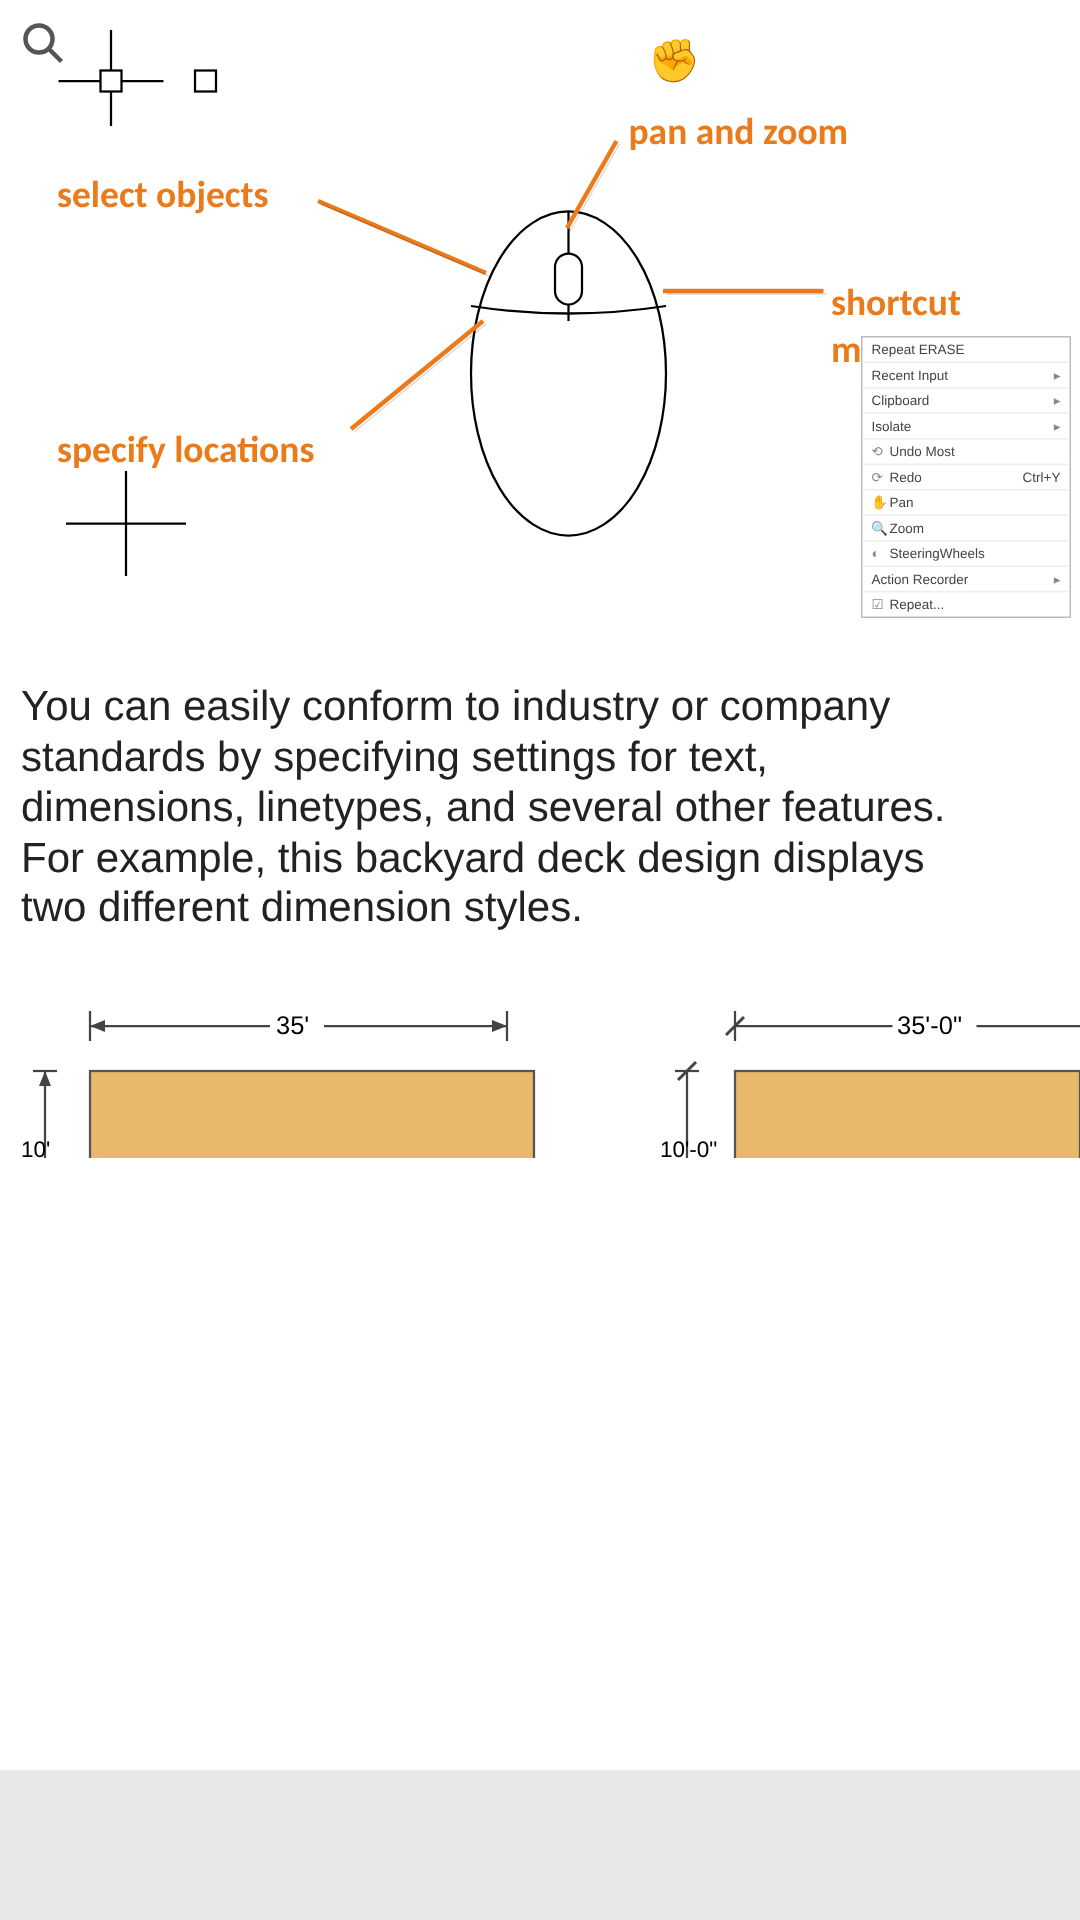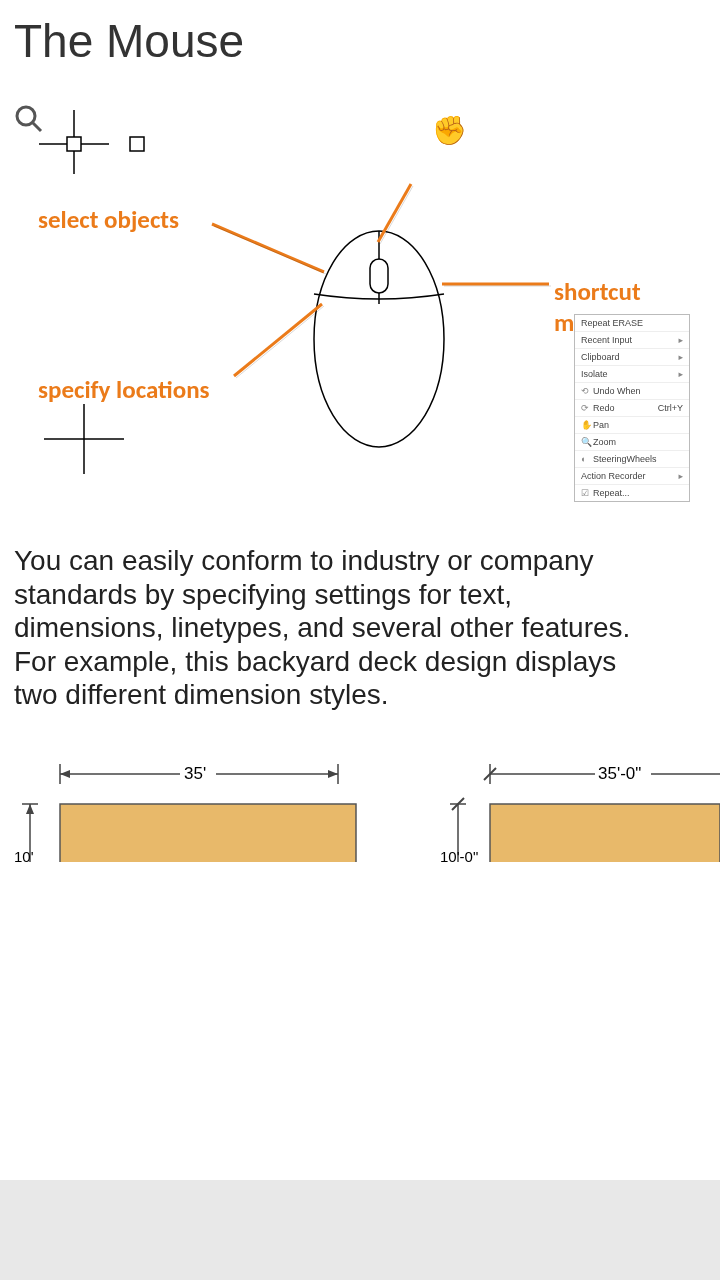--- a/index.html
+++ b/index.html
@@ -43,21 +43,21 @@
     color: #eb7b1a;
   }
   .pan  { top: 58px;  left: 405px; }
   .sel  { top: 100px; left: 24px; }
   .spec { top: 270px; left: 24px; }
   .sc   { top: 172px; left: 540px; }
 
   .menu {
     position: absolute;
     top: 210px; left: 560px;
-    width: 116px;
+    width: 140px;
     background: #fff;
     border: 1px solid #bbb;
     font-size: 9px;
     color: #444;
   }
   .menu .m {
     display:flex; justify-content:space-between;
     padding: 3px 6px;
     border-bottom: 1px solid #eee;
   }
@@ -81,21 +81,20 @@
     background:#e8e8e8;
   }
   .hand{position:absolute;top:10px;left:418px;font-size:28px;}
   .magn{position:absolute;top:12px;left:510px;}
 </style>
 </head>
 <body>
 
 <div class="page">
 
-  <h1>The Mouse</h1>
 
 
   <div class="dia-wrap">
 
     <span class="hand">✊</span>
 
     <svg class="magn" width="30" height="30">
       <circle cx="12" cy="12" r="9" fill="none" stroke="#555" stroke-width="3"></circle>
       <line x1="19" y1="19" x2="27" y2="27" stroke="#555" stroke-width="3"></line>
     </svg>
@@ -125,20 +124,21 @@
       <line x1="310" y1="168" x2="198" y2="120" stroke="#eb7b1a" stroke-width="3"></line>
       <line x1="312" y1="170" x2="200" y2="122" stroke="#000" stroke-width="1" opacity="0.15"></line>
 
       <line x1="308" y1="200" x2="220" y2="272" stroke="#eb7b1a" stroke-width="3"></line>
       <line x1="310" y1="202" x2="222" y2="274" stroke="#000" stroke-width="1" opacity="0.15"></line>
 
       <line x1="428" y1="180" x2="535" y2="180" stroke="#eb7b1a" stroke-width="3"></line>
       <line x1="430" y1="182" x2="537" y2="182" stroke="#000" stroke-width="1" opacity="0.15"></line>
     </svg>
 
+    <div class="lbl pan">pan and zoom</div>
     <div class="lbl sel">select objects</div>
     <div class="lbl spec">specify locations</div>
     <div class="lbl sc">shortcut menus</div>
 
     <div class="menu">
       <div class="m">
           <span>Repeat ERASE</span>
         </div>
       <div class="m">
           <span>Recent Input</span>
@@ -146,21 +146,21 @@
         </div>
       <div class="m">
           <span>Clipboard</span>
           <span class="arr">▸</span>
         </div>
       <div class="m">
           <span>Isolate</span>
           <span class="arr">▸</span>
         </div>
       <div class="m">
-          <span><span class="ic">⟲</span><span>Undo When</span></span>
+          <span><span class="ic">⟲</span><span>Undo Most</span></span>
         </div>
       <div class="m">
           <span><span class="ic">⟳</span><span>Redo</span></span>
           <span>Ctrl+Y</span>
         </div>
       <div class="m">
           <span><span class="ic">✋</span><span>Pan</span></span>
         </div>
       <div class="m">
           <span><span class="ic">🔍</span><span>Zoom</span></span>

